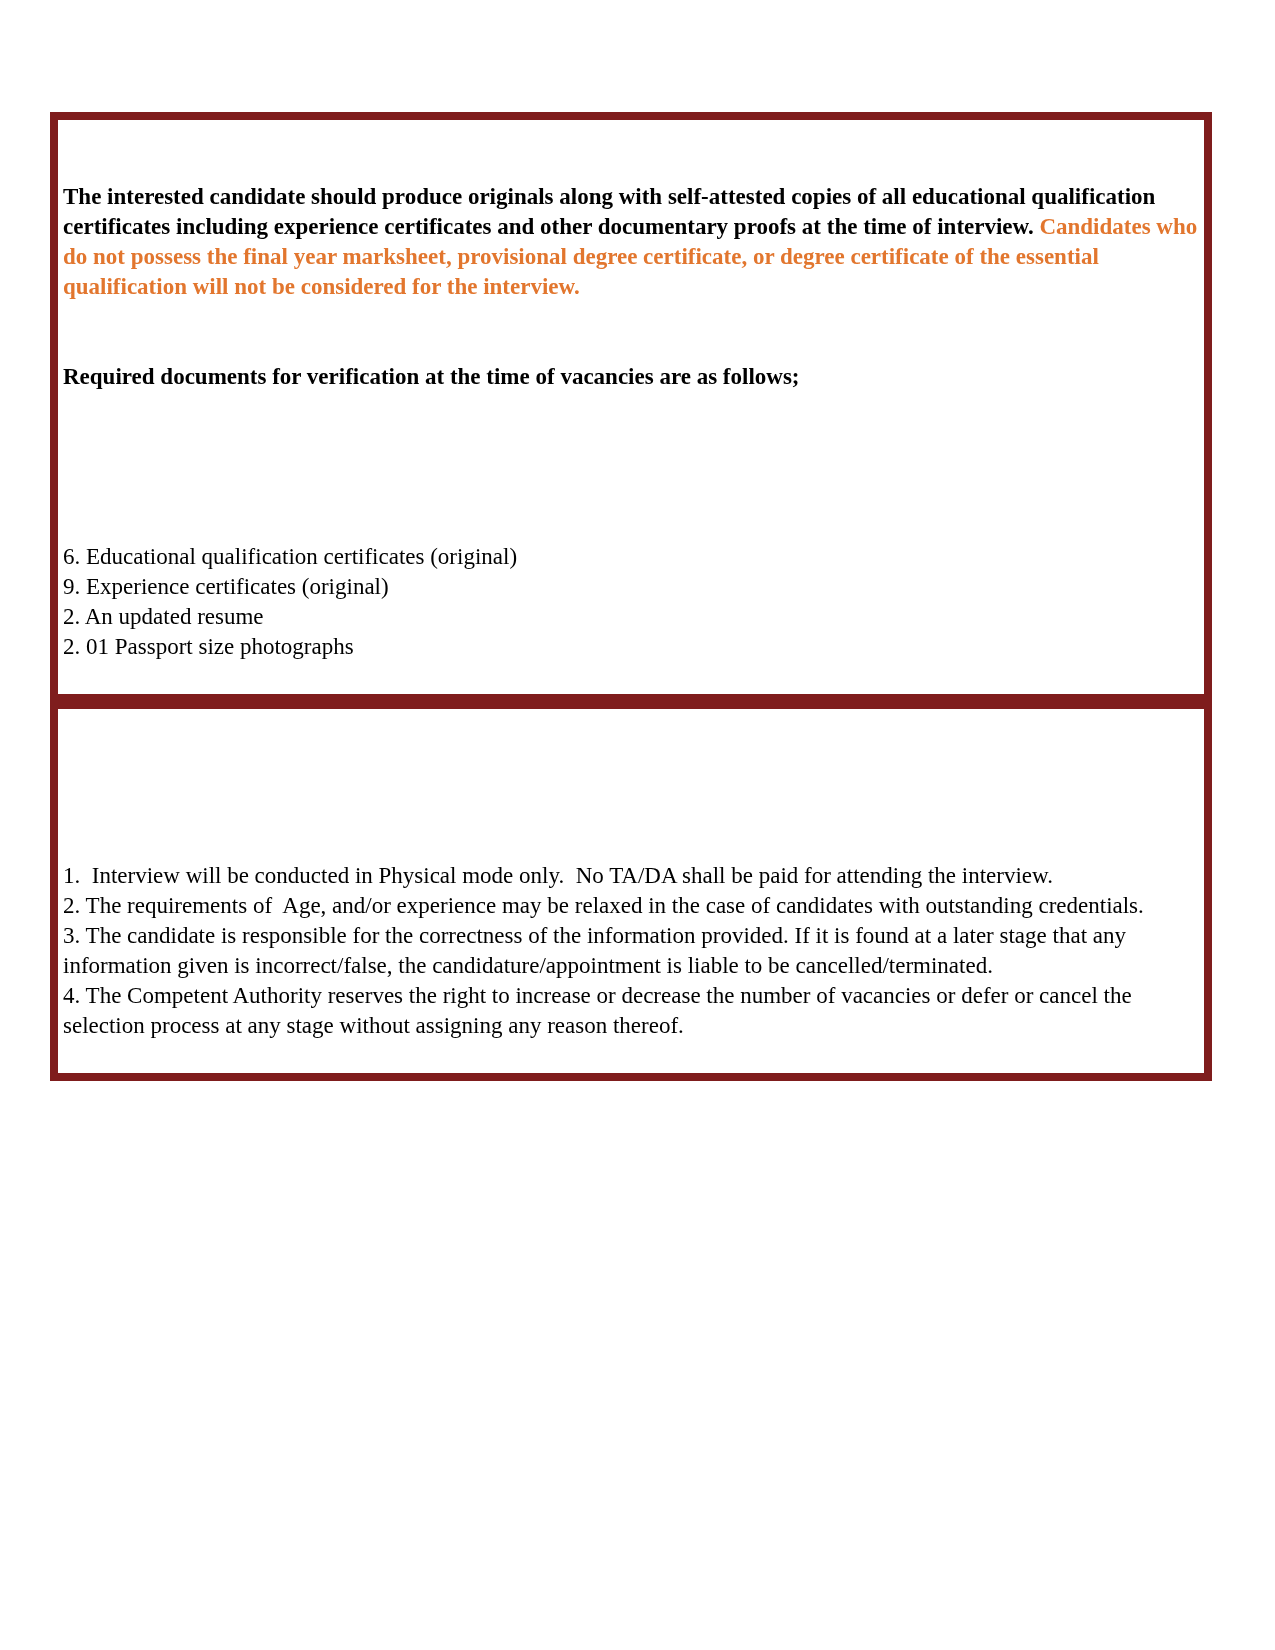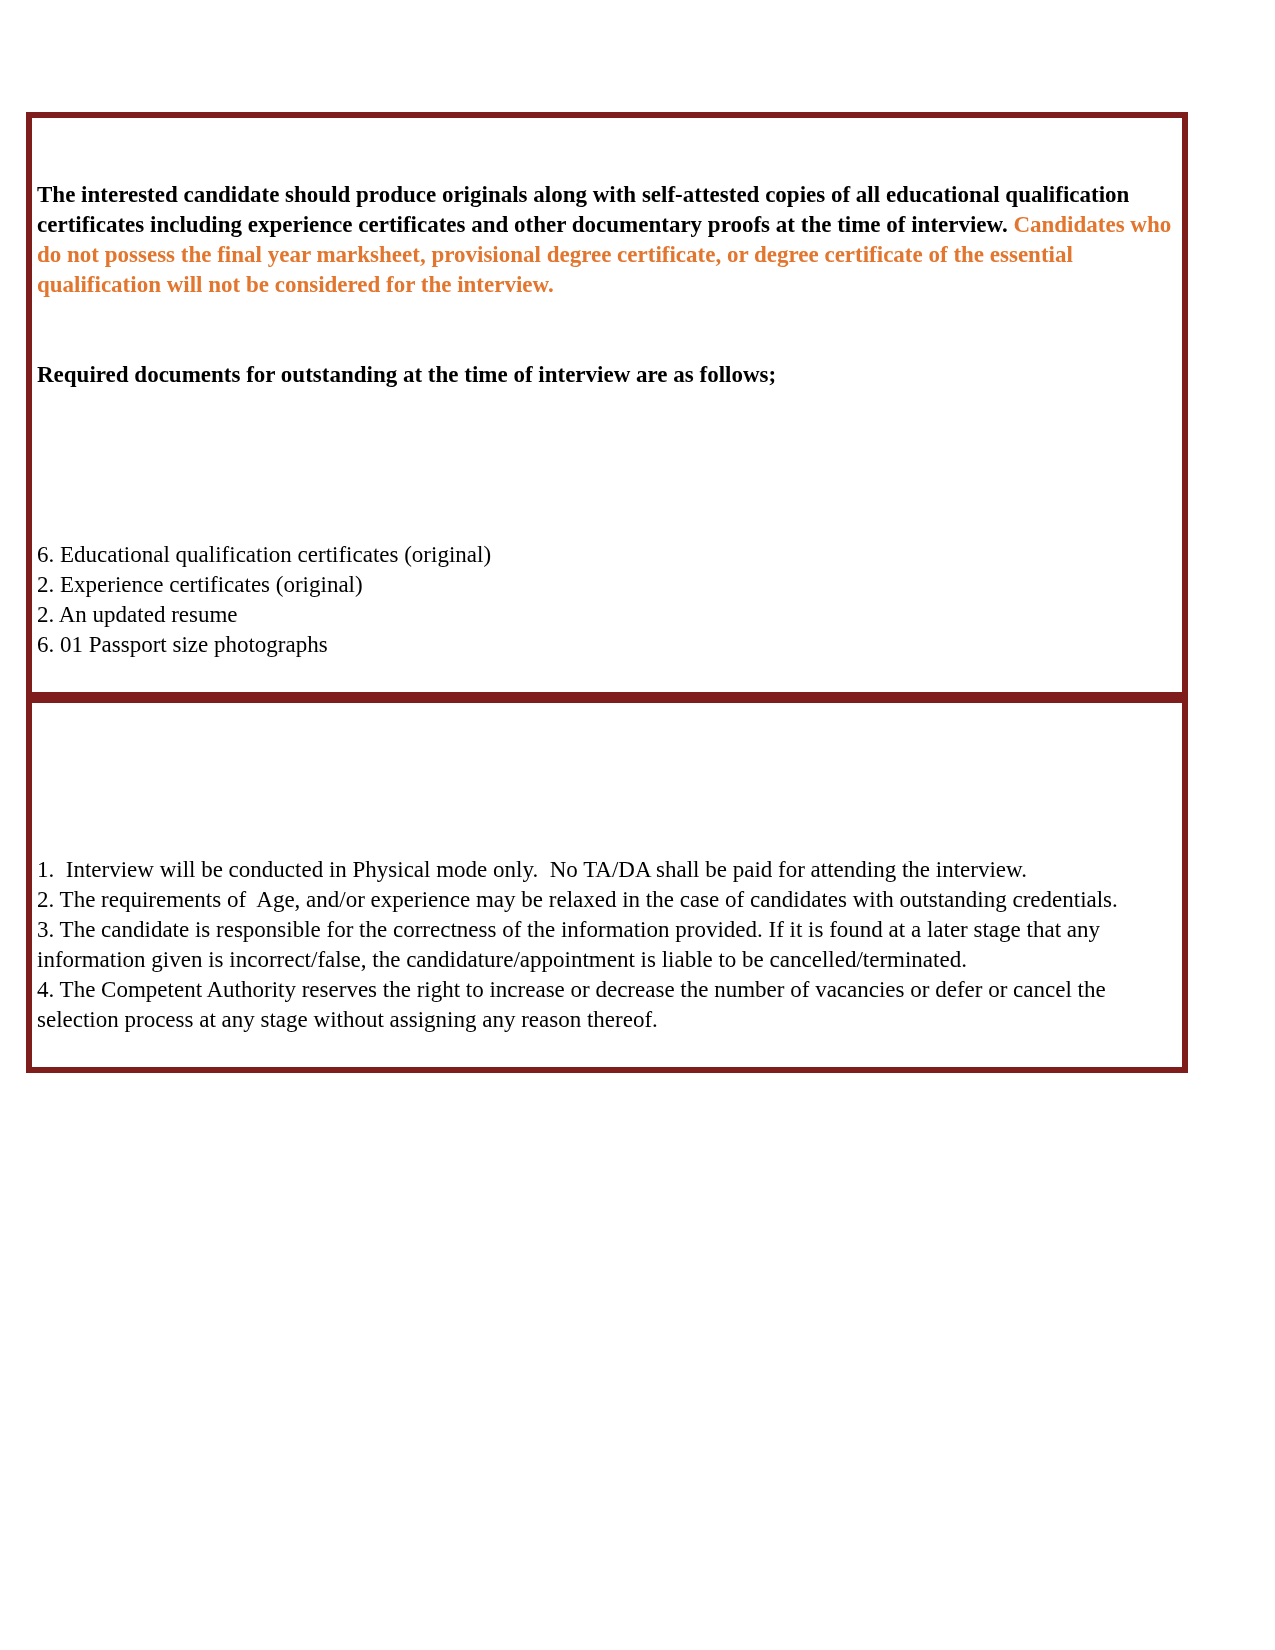--- a/index.html
+++ b/index.html
@@ -10,22 +10,22 @@
   body {
     width: 1275px;
     height: 1650px;
     position: relative;
     font-family: "Liberation Serif", serif;
     color: #000000;
   }
   .doc-box {
     box-sizing: border-box;
     width: 1162px;
-    margin-left: 26px;
-    border: 6px solid #7f1d1d;
+    margin-left: 50px;
+    border: 8px solid #7f1d1d;
     background: #ffffff;
     padding: 2px 6px 2px 5px;
     font-size: 23px;
     line-height: 30px;
     white-space: pre-wrap;
     overflow: hidden;
   }
   .box-documents {
     margin-top: 112px;
     min-height: 385px;
@@ -36,21 +36,21 @@
   }
   .bold-text { font-weight: bold; }
   .blank-line { height: 30px; }
   p, .list-item, .heading-line { margin: 0; padding: 0; }
 </style>
 </head>
 <body>
 
 <div class="doc-box box-documents">
   <p><span class="bold-text">The interested candidate should produce originals along with self-attested copies of all educational qualification certificates including experience certificates and other documentary proofs at the time of interview.</span><span class="bold-text" style="color: rgb(226, 118, 46);"> Candidates who do not possess the final year marksheet, provisional degree certificate, or degree certificate of the essential qualification will not be considered for the interview.</span></p>
-  <p class="bold-text heading-line">Required documents for outstanding at the time of interview are as follows;</p>
+  <p class="bold-text heading-line">Required documents for verification at the time of vacancies are as follows;</p>
   <div class="blank-line"></div>
-  <div class="list-item">6. Educational qualification certificates (original)</div><div class="list-item">2. Experience certificates (original)</div><div class="list-item">2. An updated resume</div><div class="list-item">6. 01 Passport size photographs</div>
+  <div class="list-item">6. Educational qualification certificates (original)</div><div class="list-item">9. Experience certificates (original)</div><div class="list-item">2. An updated resume</div><div class="list-item">2. 01 Passport size photographs</div>
 </div>
 
 <div class="doc-box box-instructions">
   <div class="blank-line"></div>
   <div class="list-item">1.  Interview will be conducted in Physical mode only.  No TA/DA shall be paid for attending the interview.</div><div class="list-item">2. The requirements of  Age, and/or experience may be relaxed in the case of candidates with outstanding credentials.</div><div class="list-item">3. The candidate is responsible for the correctness of the information provided. If it is found at a later stage that any information given is incorrect/false, the candidature/appointment is liable to be cancelled/terminated.</div><div class="list-item">4. The Competent Authority reserves the right to increase or decrease the number of vacancies or defer or cancel the selection process at any stage without assigning any reason thereof.</div>
 </div>
 
 </body></html>

